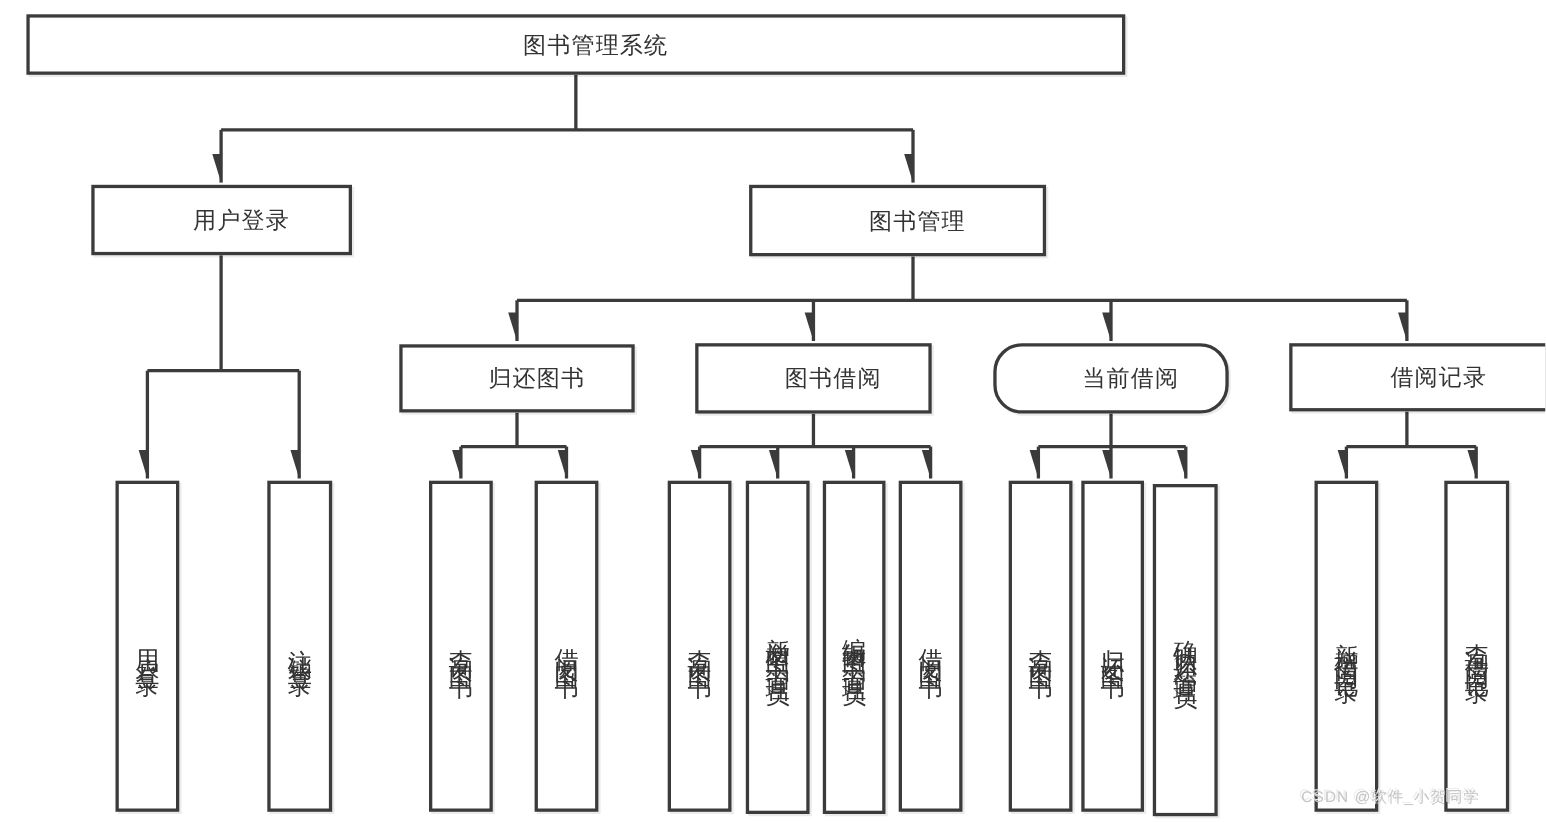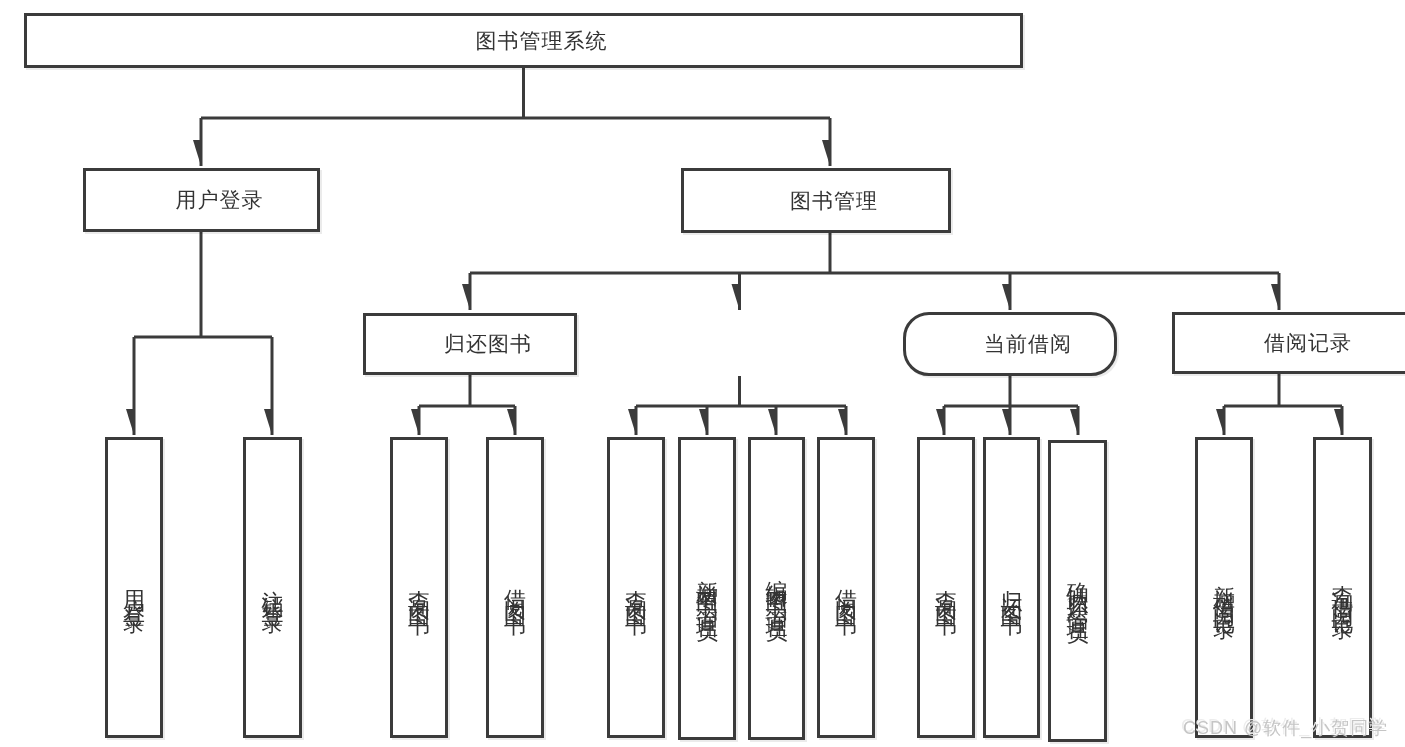--- a/index.html
+++ b/index.html
@@ -43,21 +43,21 @@
     font-size: 22px;
     color: #333333;
     letter-spacing: 8px;
     line-height: 1;
     box-shadow: 2px 2px 0 rgba(0,0,0,0.08);
   }
   .watermark {
     position: absolute;
     left: 1183px;
     top: 716px;
-    font-size: 18px;
+    font-size: 14px;
     color: #c5c5c5;
     letter-spacing: 1px;
     white-space: nowrap;
     text-shadow: -2px -2px 0 #ececec;
     z-index: 5;
   }
 </style>
 </head>
 <body>
 
@@ -112,20 +112,21 @@
       <line x1="1342" y1="406" x2="1342" y2="435" marker-end="url(#arrow)"></line>
     </g>
   </svg>
 
   <div class="hbox" style="left:24px; top:13px; width:999px; height:55px;">图书管理系统</div>
 
   <div class="hbox" style="left:83px; top:168px; width:237px; height:64px;">用户登录</div>
   <div class="hbox" style="left:681px; top:168px; width:270px; height:65px;">图书管理</div>
 
   <div class="hbox" style="left:363px; top:313px; width:214px; height:62px;">归还图书</div>
+  <div class="hbox" style="left:632px; top:312px; width:215px; height:64px;">图书借阅</div>
   <div class="hbox" style="left:903px; top:312px; width:214px; height:64px;border-radius:26px;">当前借阅</div>
   <div class="hbox" style="left:1172px; top:312px; width:236px; height:62px;">借阅记录</div>
 
   <div class="vbox" style="left:105px; top:437px; width:58px; height:301px;">用户登录</div>
   <div class="vbox" style="left:243px; top:437px; width:59px; height:301px;">注销登录</div>
 
   <div class="vbox" style="left:390px; top:437px; width:58px; height:301px;">查询图书</div>
   <div class="vbox" style="left:486px; top:437px; width:58px; height:301px;">借阅图书</div>
 
   <div class="vbox" style="left:607px; top:437px; width:58px; height:301px;">查询图书</div>

